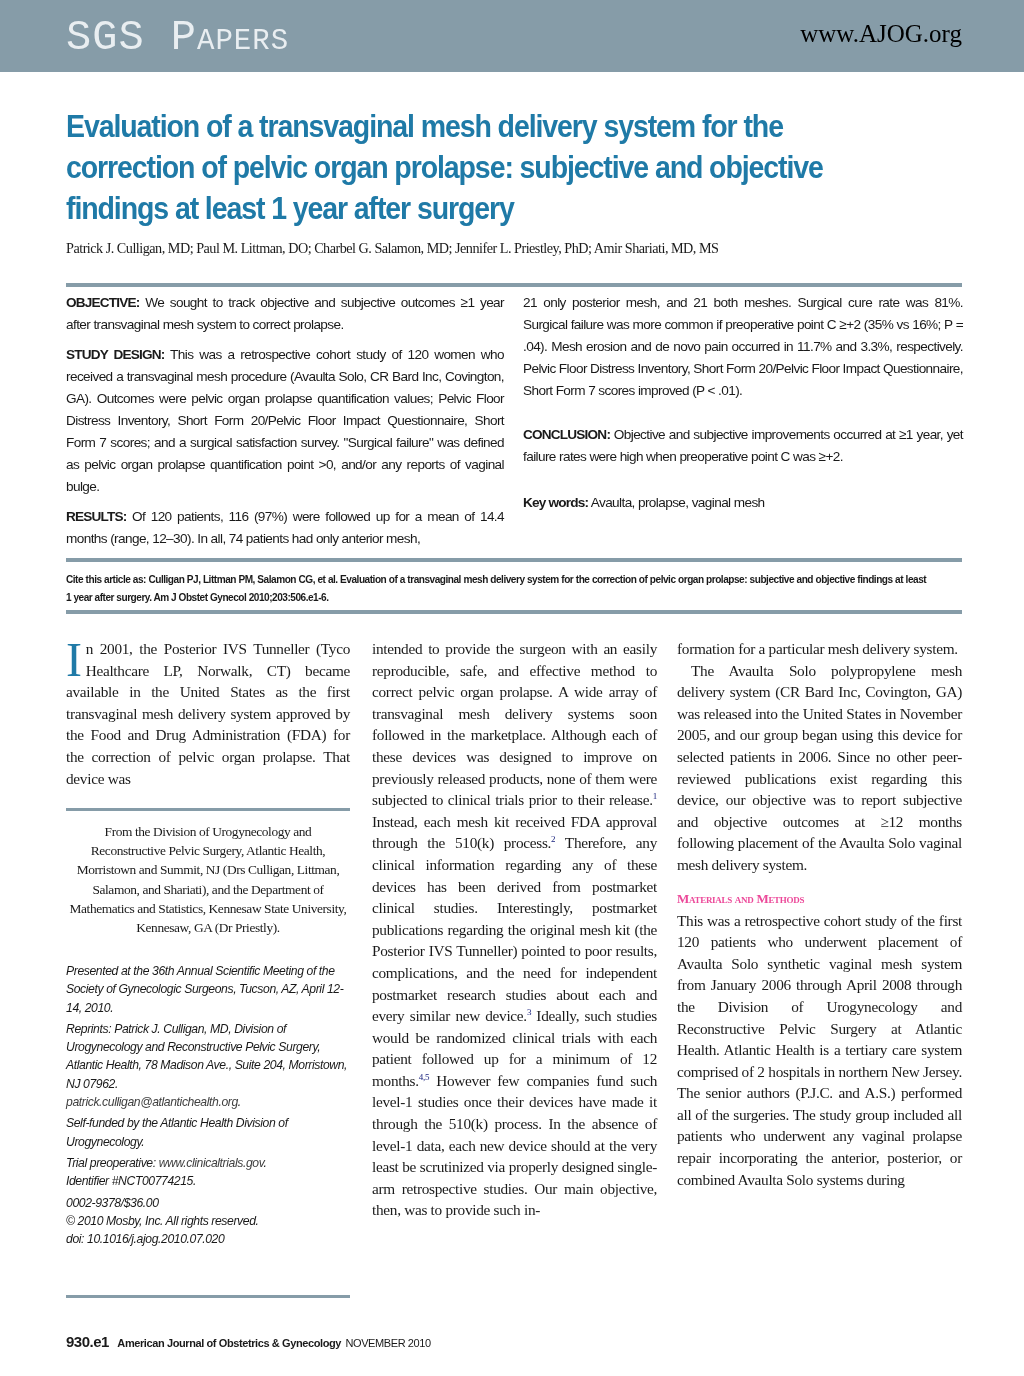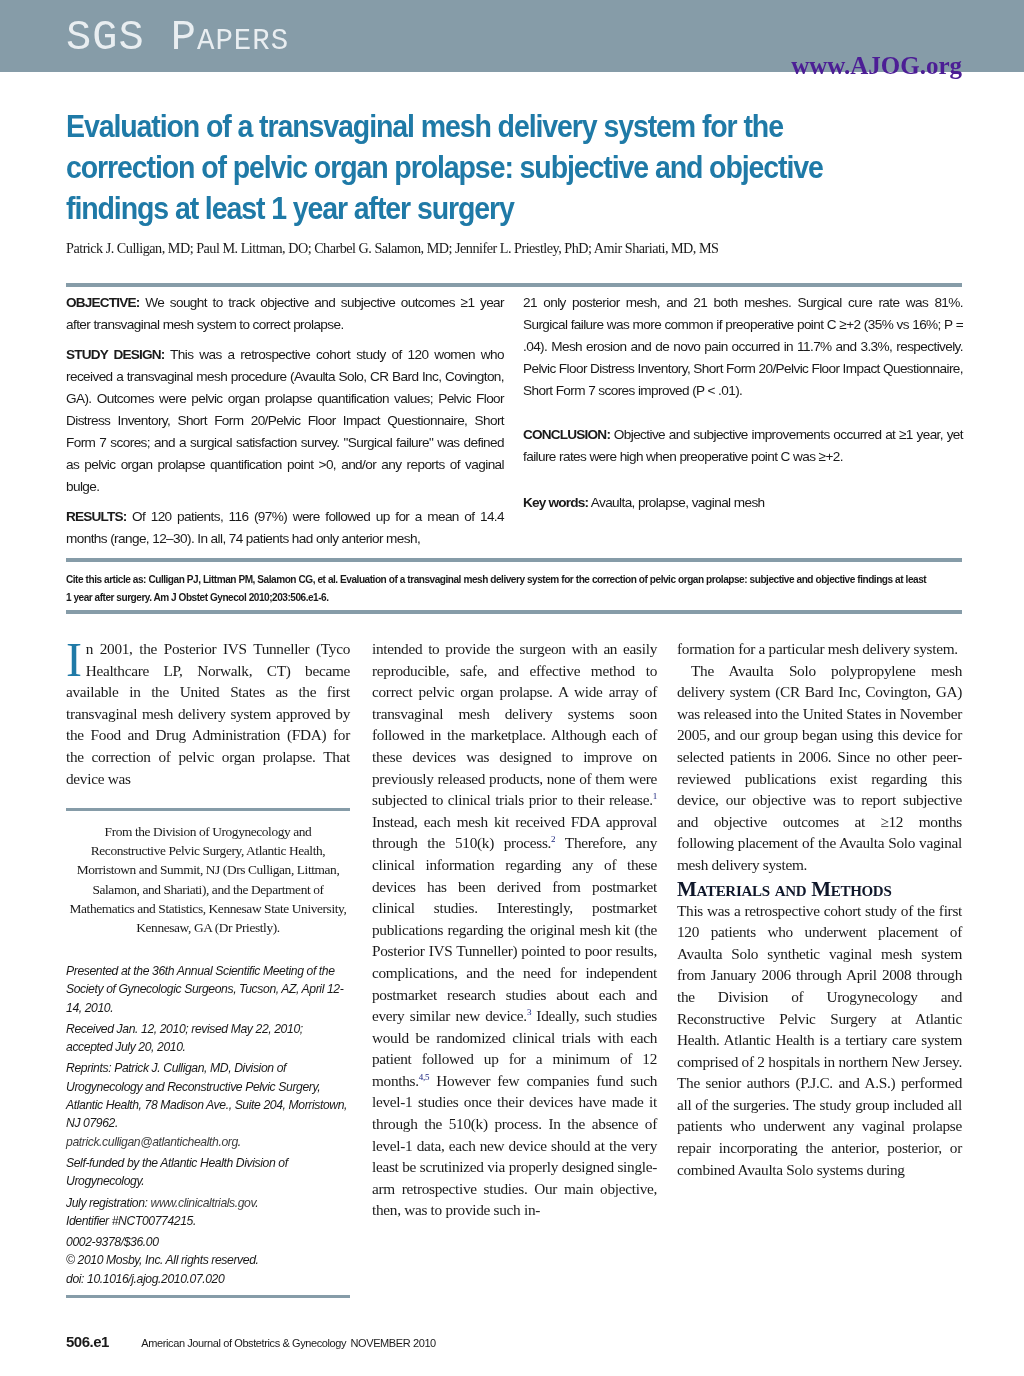--- a/index.html
+++ b/index.html
@@ -1,46 +1,46 @@
 <!DOCTYPE html>
 <html><head>
 <meta charset="utf-8">
 <style>
   html, body { margin: 0; padding: 0; background: #ffffff; }
   body { width: 1024px; height: 1376px; position: relative; overflow: hidden; color: #1a1a1a; }
   .banner { position: absolute; left: 0; top: 0; width: 1024px; height: 72px; background: #869ca8; }
   .banner-left { position: absolute; left: 66px; top: 16px; font-family: Liberation Mono, monospace; color: #e9eef1; font-size: 42px; letter-spacing: 1px; line-height: 44px; }
   .banner-left .small-caps { font-variant: small-caps; }
-  .banner-right { position: absolute; right: 62px; top: 52px; font-family: "Liberation Serif", "DejaVu Serif", serif; color: #4c1d95; font-size: 25px; line-height: 28px; font-weight: bold; }
+  .banner-right { position: absolute; right: 62px; top: 20px; font-family: "Liberation Serif", "DejaVu Serif", serif; color: #000000; font-size: 25px; line-height: 28px; }
   .title { position: absolute; left: 66px; top: 106px; width: 880px; font-family: "Liberation Sans", "DejaVu Sans", sans-serif; font-weight: bold; color: #1f7aa7; font-size: 31px; line-height: 41px; letter-spacing: -1.2px; transform: scaleX(0.92); transform-origin: left top; margin: 0; }
   .authors { position: absolute; left: 66px; top: 240px; font-family: "Liberation Serif", "DejaVu Serif", serif; font-size: 14.2px; letter-spacing: -0.5px; white-space: nowrap; }
   .rule { position: absolute; left: 66px; width: 896px; height: 4px; background: #869ca8; }
   .abstract { position: absolute; top: 292px; font-family: "Liberation Sans", "DejaVu Sans", sans-serif; font-size: 13.6px; line-height: 22px; letter-spacing: -0.6px; }
   .abstract p { margin: 0 0 8px 0; text-align: justify; }
   .abstract b { letter-spacing: -0.8px; }
   .abs-left { left: 66px; width: 438px; }
   .abs-right { left: 523px; width: 440px; }
   .cite { position: absolute; left: 66px; top: 570px; width: 896px; font-family: "Liberation Sans", "DejaVu Sans", sans-serif; font-weight: bold; font-size: 10.5px; line-height: 18px; letter-spacing: -0.5px; text-align: justify; transform: scaleX(0.96); transform-origin: left top; }
   .body-col { position: absolute; top: 638px; font-family: "Liberation Serif", "DejaVu Serif", serif; font-size: 15.3px; line-height: 21.6px; text-align: justify; letter-spacing: -0.3px; }
   .body-col p { margin: 0; }
   .col1 { left: 66px; width: 284px; }
   .col2 { left: 372px; width: 285px; }
   .col3 { left: 677px; width: 285px; }
   .dropcap { float: left; font-size: 48px; line-height: 40px; color: #1f7aa7; margin: 2px 4px 0 0; font-family: "Liberation Serif", serif; }
   .indent { text-indent: 14px; }
-  .section-head { color: #0f172a; font-weight: bold; font-variant: small-caps; font-size: 21px; margin-top: 2px; line-height: 22px; }
+  .section-head { color: #ec4899; font-weight: bold; font-variant: small-caps; font-size: 13px; margin-top: 12px; line-height: 22px; }
   sup { font-size: 9px; color: #1a237e; line-height: 0; }
   .aff-rule { position: absolute; left: 66px; width: 284px; height: 3px; background: #869ca8; }
   .affil { position: absolute; left: 66px; top: 822px; width: 284px; font-family: "Liberation Serif", serif; font-size: 13.4px; line-height: 19.2px; letter-spacing: -0.4px; text-align: center; }
   .notes { position: absolute; left: 66px; top: 962px; width: 284px; font-family: "Liberation Sans", "DejaVu Sans", sans-serif; font-size: 12.2px; line-height: 18.3px; letter-spacing: -0.4px; }
   .notes p { margin: 0 0 3px 0; font-style: italic; }
   .link { color: #404040; }
   .footer { position: absolute; left: 66px; top: 1333px; font-family: "Liberation Sans", "DejaVu Sans", sans-serif; white-space: nowrap; }
   .footer .pg { font-weight: bold; font-size: 15px; letter-spacing: -0.5px; }
-  .footer .journal { font-weight: normal; font-size: 11px; margin-left: 28px; letter-spacing: -0.4px; }
+  .footer .journal { font-weight: bold; font-size: 11px; margin-left: 4px; letter-spacing: -0.4px; }
   .footer .date { font-size: 11px; letter-spacing: -0.4px; }
 </style>
 </head>
 <body>
 
 <div class="banner">
   <div class="banner-left"><span>SGS</span> <span class="small-caps">Papers</span></div>
   <div class="banner-right">www.AJOG.org</div>
 </div>
 
@@ -67,36 +67,35 @@
 
 <div class="body-col col1">
   <p><span class="dropcap">I</span><span>n 2001, the Posterior IVS Tunneller (Tyco Healthcare LP, Norwalk, CT) became available in the United States as the first transvaginal mesh delivery system approved by the Food and Drug Administration (FDA) for the correction of pelvic organ prolapse. That device was</span></p>
 </div>
 
 <div class="aff-rule" style="top:808px;"></div>
 <div class="affil">From the Division of Urogynecology and Reconstructive Pelvic Surgery, Atlantic Health, Morristown and Summit, NJ (Drs Culligan, Littman, Salamon, and Shariati), and the Department of Mathematics and Statistics, Kennesaw State University, Kennesaw, GA (Dr Priestly).</div>
 
 <div class="notes">
   <p>Presented at the 36th Annual Scientific Meeting of the Society of Gynecologic Surgeons, Tucson, AZ, April 12-14, 2010.</p>
-  <p>Received Jan. 12, 2010; revised May 22, 2010; accepted July 20, 2010.</p>
   <p><span>Reprints: Patrick J. Culligan, MD, Division of Urogynecology and Reconstructive Pelvic Surgery, Atlantic Health, 78 Madison Ave., Suite 204, Morristown, NJ 07962.</span><br><span class="link">patrick.culligan@atlantichealth.org</span>.</p>
   <p>Self-funded by the Atlantic Health Division of Urogynecology.</p>
-  <p><span>July registration: </span><span class="link">www.clinicaltrials.gov</span>.<br><span>Identifier #NCT00774215.</span></p>
+  <p><span>Trial preoperative: </span><span class="link">www.clinicaltrials.gov</span>.<br><span>Identifier #NCT00774215.</span></p>
   <p><span>0002-9378/$36.00</span><br><span>© 2010 Mosby, Inc. All rights reserved.</span><br><span>doi: 10.1016/j.ajog.2010.07.020</span></p>
 </div>
 <div class="aff-rule" style="top:1295px;"></div>
 
 <div class="body-col col2">
   <p><span>intended to provide the surgeon with an easily reproducible, safe, and effective method to correct pelvic organ prolapse. A wide array of transvaginal mesh delivery systems soon followed in the marketplace. Although each of these devices was designed to improve on previously released products, none of them were subjected to clinical trials prior to their release.</span><sup>1</sup><span> Instead, each mesh kit received FDA approval through the 510(k) process.</span><sup>2</sup><span> Therefore, any clinical information regarding any of these devices has been derived from postmarket clinical studies. Interestingly, postmarket publications regarding the original mesh kit (the Posterior IVS Tunneller) pointed to poor results, complications, and the need for independent postmarket research studies about each and every similar new device.</span><sup>3</sup><span> Ideally, such studies would be randomized clinical trials with each patient followed up for a minimum of 12 months.</span><sup>4,5</sup><span> However few companies fund such level-1 studies once their devices have made it through the 510(k) process. In the absence of level-1 data, each new device should at the very least be scrutinized via properly designed single-arm retrospective studies. Our main objective, then, was to provide such in-</span></p>
 </div>
 
 <div class="body-col col3">
   <p>formation for a particular mesh delivery system.</p>
   <p class="indent">The Avaulta Solo polypropylene mesh delivery system (CR Bard Inc, Covington, GA) was released into the United States in November 2005, and our group began using this device for selected patients in 2006. Since no other peer-reviewed publications exist regarding this device, our objective was to report subjective and objective outcomes at ≥12 months following placement of the Avaulta Solo vaginal mesh delivery system.</p>
   <div class="section-head">Materials and Methods</div>
   <p>This was a retrospective cohort study of the first 120 patients who underwent placement of Avaulta Solo synthetic vaginal mesh system from January 2006 through April 2008 through the Division of Urogynecology and Reconstructive Pelvic Surgery at Atlantic Health. Atlantic Health is a tertiary care system comprised of 2 hospitals in northern New Jersey. The senior authors (P.J.C. and A.S.) performed all of the surgeries. The study group included all patients who underwent any vaginal prolapse repair incorporating the anterior, posterior, or combined Avaulta Solo systems during</p>
 </div>
 
 <div class="footer">
-  <span class="pg">506.e1</span>
+  <span class="pg">930.e1</span>
   <span class="journal">American Journal of Obstetrics &amp; Gynecology</span>
   <span class="date">NOVEMBER 2010</span>
 </div>
 
 </body></html>

